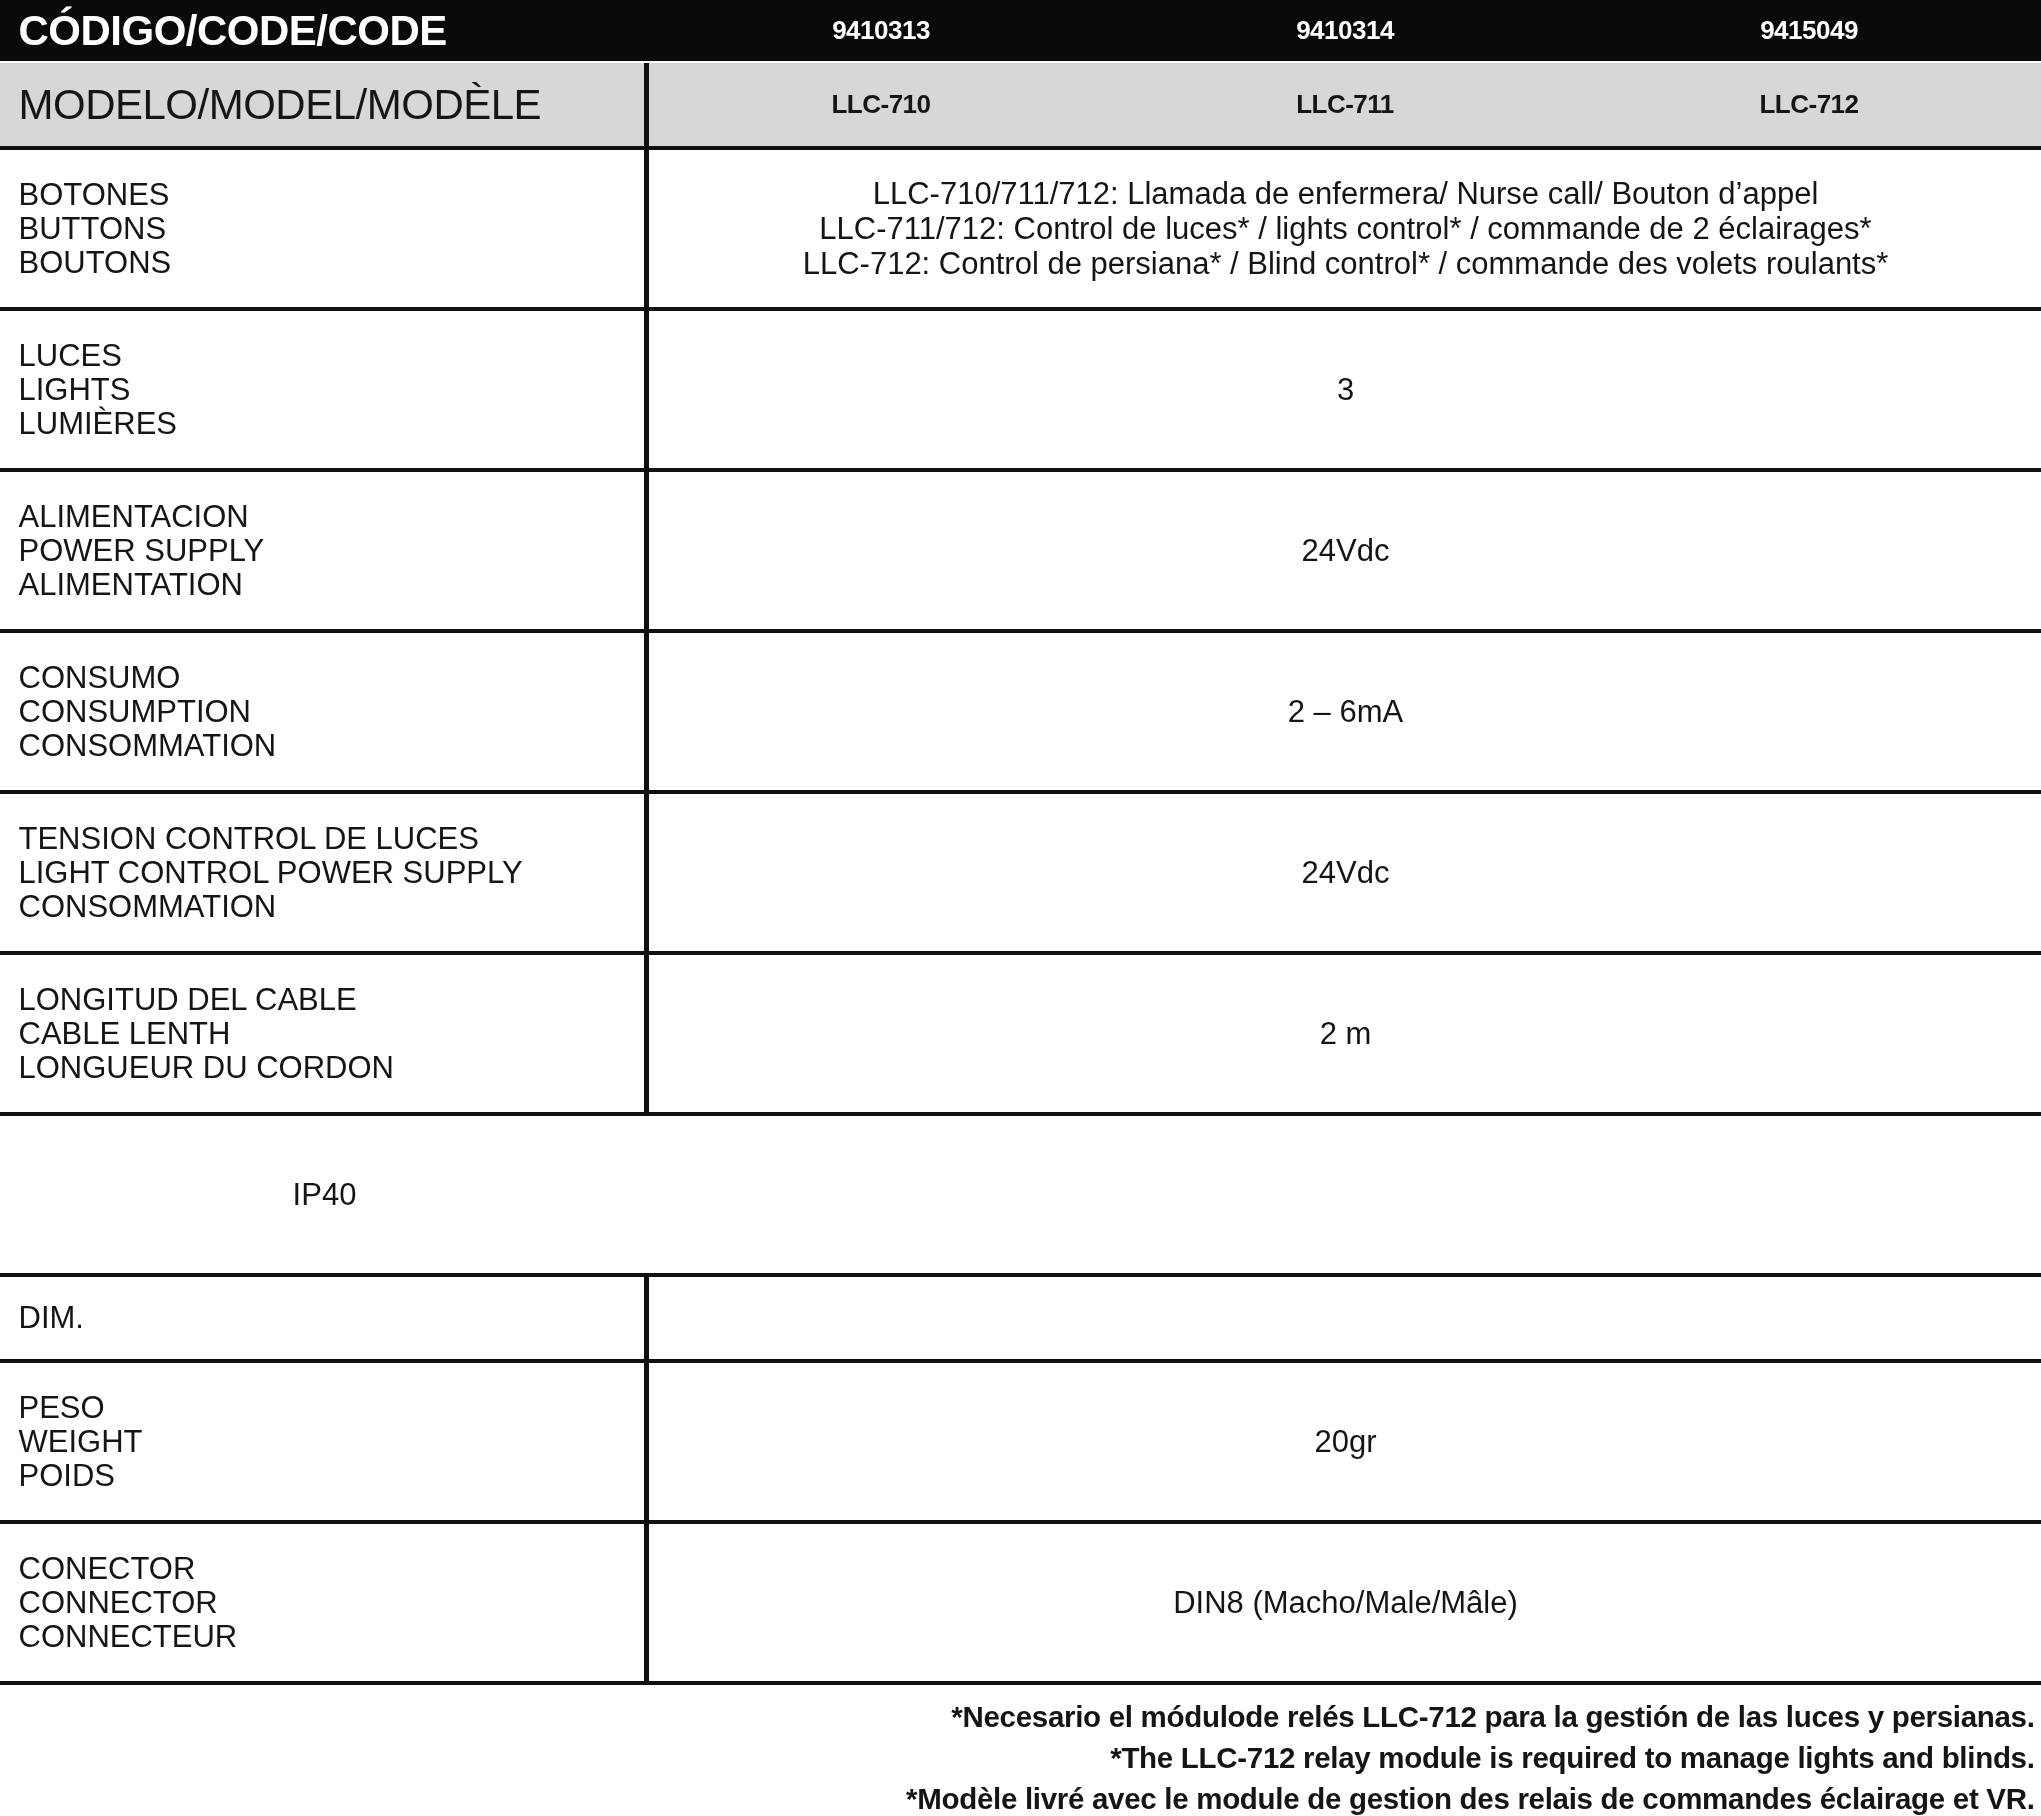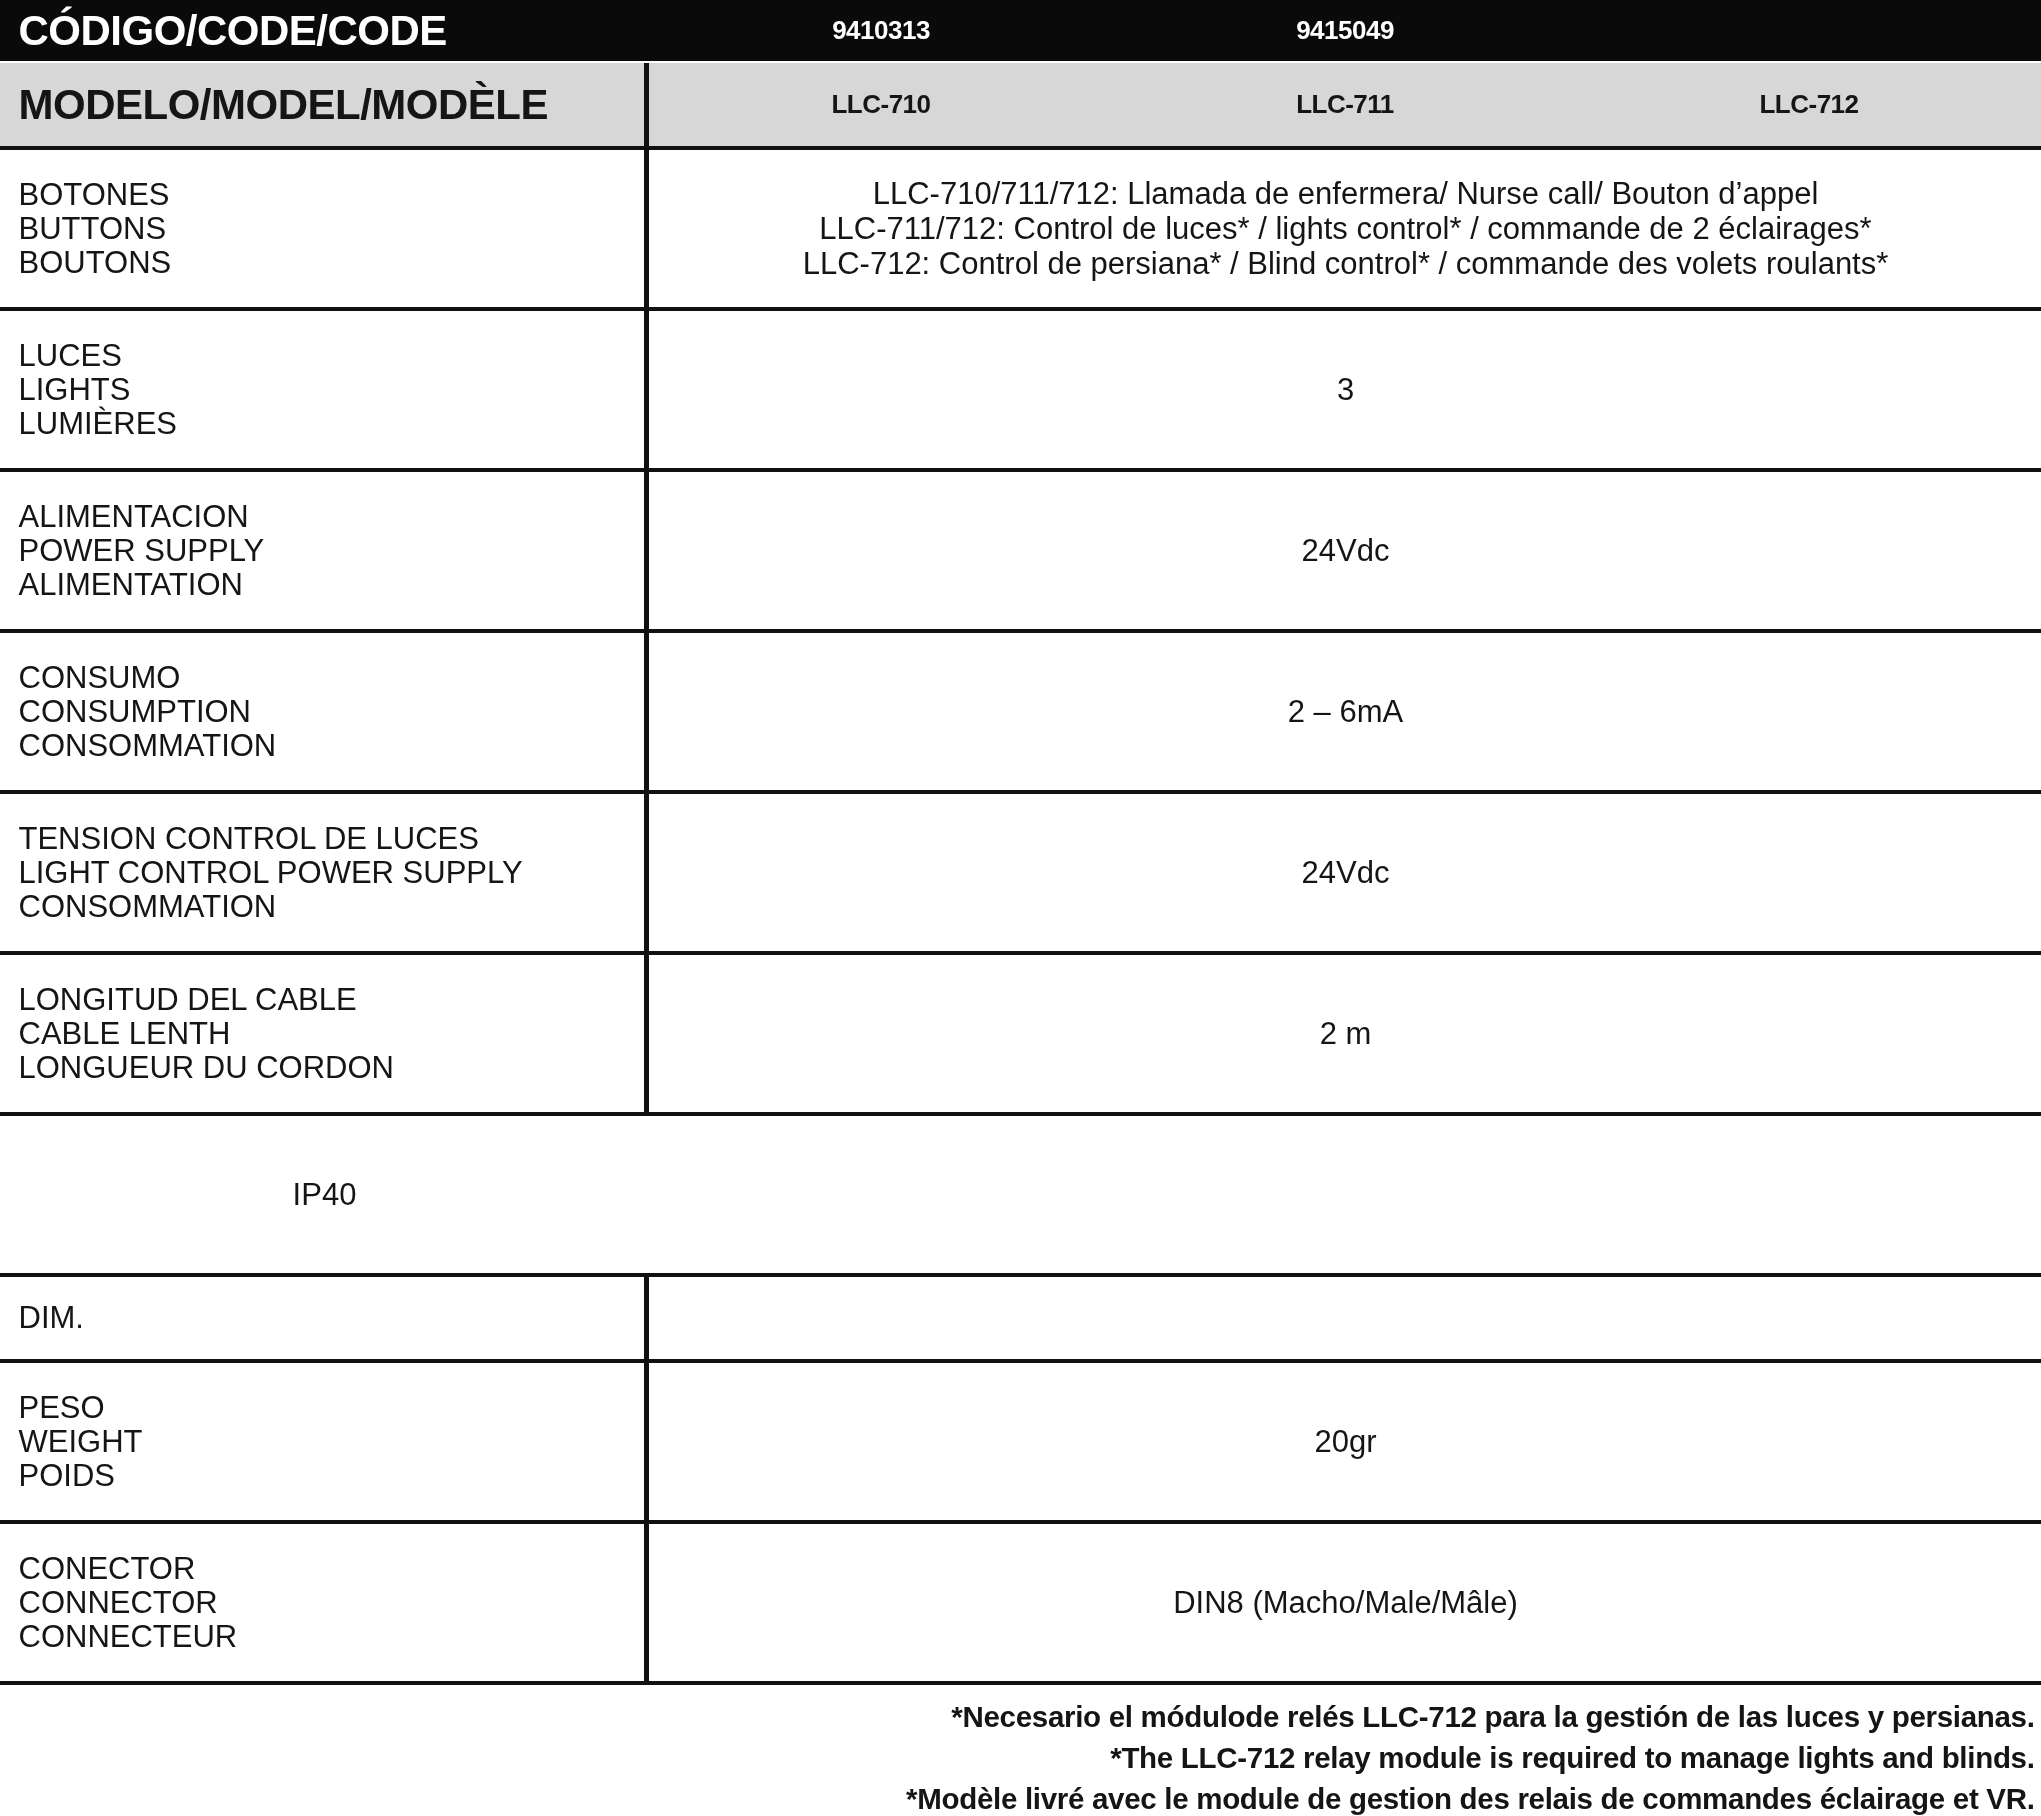--- a/index.html
+++ b/index.html
@@ -22,37 +22,38 @@
   }
   .model-row{
     grid-template-columns:649px 464px 464px 464px;
     height:87px;background:var(--model-row-bg);
   }
   .body-row{grid-template-columns:649px 1393px;height:161px;background:var(--body-bg);}
   .body-row.h-sm{height:86px;}
   .cell{display:flex;flex-direction:column;justify-content:center;}
   .label-cell{padding-left:18.5px;align-items:flex-start;font-size:31px;line-height:34px;}
   .header-row .label-cell{font-size:42px;font-weight:700;letter-spacing:-0.5px;}
-  .model-row .label-cell{font-size:42px;font-weight:700;letter-spacing:-0.5px;border-right:5.5px solid var(--border);}
+  .model-row .label-cell{font-size:42px;font-weight:400;letter-spacing:-0.5px;border-right:5.5px solid var(--border);}
   .code-cell,.model-cell{align-items:center;text-align:center;font-size:26px;font-weight:700;letter-spacing:-0.5px;}
   .body-row .label-cell{border-right:5.5px solid var(--border);}
   .value-cell{align-items:center;text-align:center;font-size:31px;line-height:35px;}
   .footnotes{
     margin-top:11px;padding-right:7.4px;text-align:right;
     font-size:29.5px;font-weight:700;line-height:41px;letter-spacing:-0.3px;
   }
 </style>
 </head>
 <body>
 
 <div class="spec-table">
 
   <div class="trow header-row">
     <div class="cell label-cell">CÓDIGO/CODE/CODE</div>
     <div class="cell code-cell">9410313</div>
+    <div class="cell code-cell">9410314</div>
     <div class="cell code-cell">9415049</div>
   </div>
 
   <div class="trow model-row">
     <div class="cell label-cell">MODELO/MODEL/MODÈLE</div>
     <div class="cell model-cell">LLC-710</div>
     <div class="cell model-cell">LLC-711</div>
     <div class="cell model-cell">LLC-712</div>
   </div>
 

